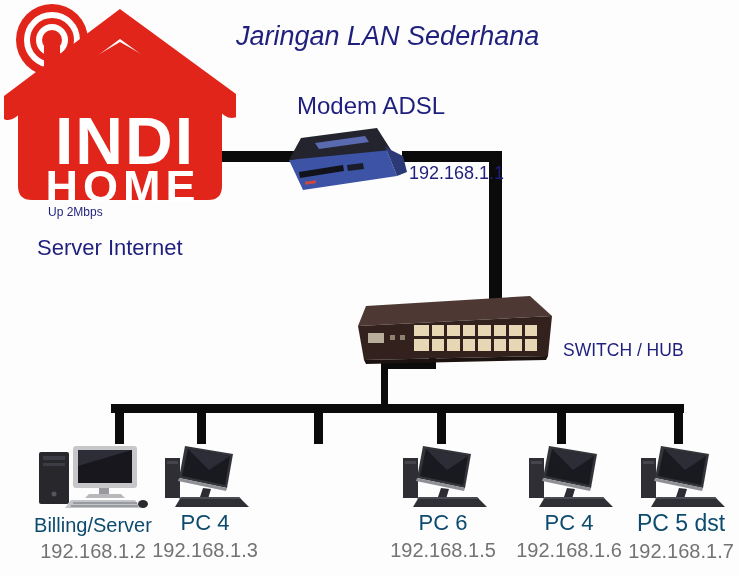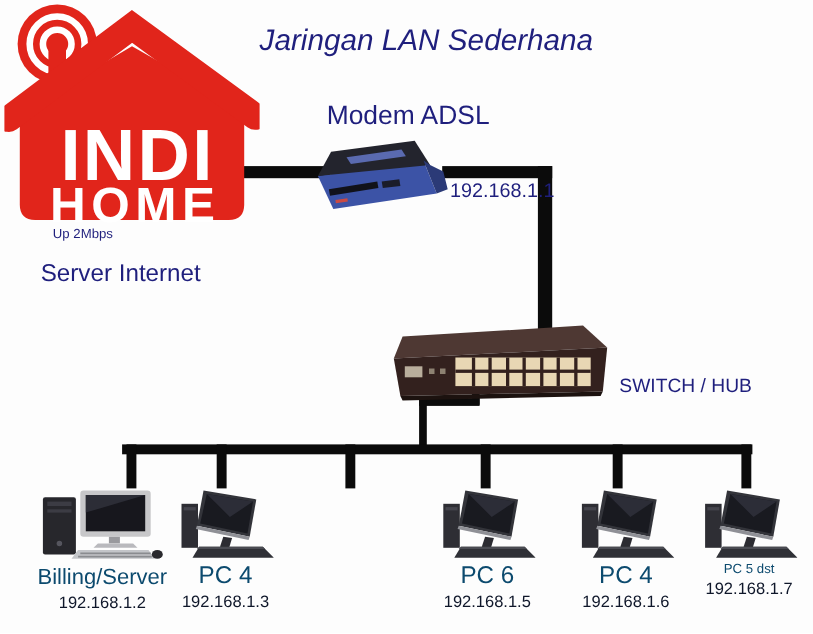--- a/index.html
+++ b/index.html
@@ -29,24 +29,24 @@
   #c-down{left:381px;top:362px;width:7px;height:48px;}
   
   #bus{left:111px;top:404px;width:573px;height:9px;}
   .drop{top:404px;width:9px;height:40px;}
   #d1{left:115px;} #d2{left:197px;} #d3{left:314px;}
   #d4{left:437px;} #d5{left:557px;} #d6{left:674px;}
   
   .node{position:absolute;top:444px;width:130px;display:flex;flex-direction:column;align-items:center;z-index:2;}
   .node svg{display:block;}
   .node-name{color:#0c4a6e;font-size:22px;margin-top:2px;white-space:nowrap;}
-  .node-ip{color:#0f172a;font-size:15px;margin-top:3px;white-space:nowrap;}
+  .node-ip{color:#737373;font-size:20px;margin-top:3px;white-space:nowrap;}
   #n1{left:28px;} #n1 .node-name{font-size:20px;margin-top:4px;}
   #n2{left:140px;} #n3{left:258px;} #n4{378px;left:378px;} #n5{left:504px;}
-  #n6{left:622px;width:118px;} #n6 .node-name{font-size:12px;}
+  #n6{left:622px;width:118px;} #n6 .node-name{font-size:23px;}
   
   #logo{left:4px;top:2px;width:232px;height:212px;z-index:2;}
 </style>
 </head>
 <body>
 
 <div id="stage">
 
   <svg id="logo" class="abs" viewBox="0 0 232 212">
     <g>

